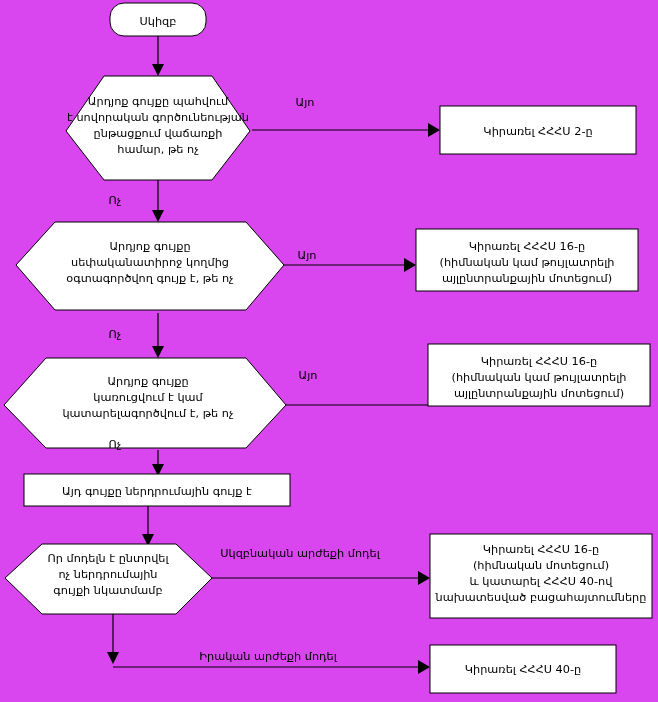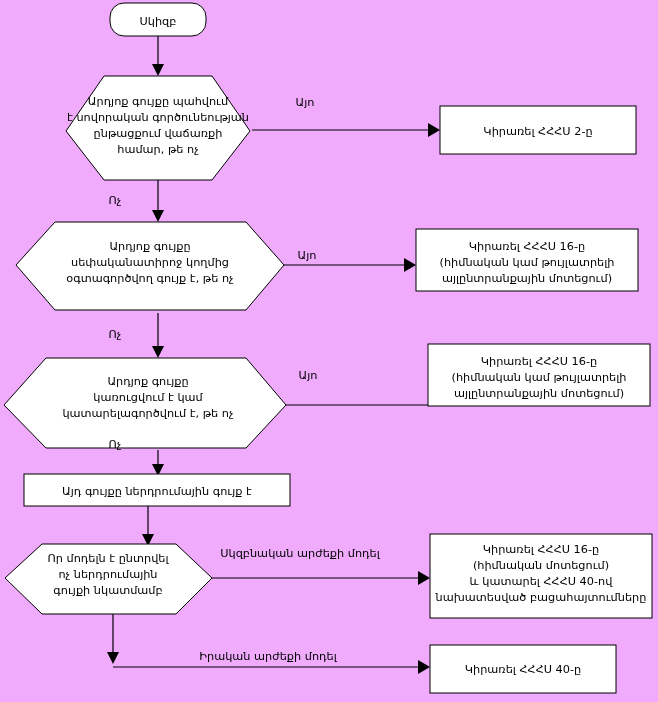--- a/index.html
+++ b/index.html
@@ -10,21 +10,21 @@
   body {
     font-family: "DejaVu Sans", sans-serif;
     width: 658px;
     height: 702px;
     overflow: hidden;
   }
   #flow-root {
     position: relative;
     width: 658px;
     height: 702px;
-    background: #f0abfc;
+    background: #d946ef;
   }
   svg#flow-svg {
     position: absolute;
     top: 0;
     left: 0;
     width: 658px;
     height: 702px;
     display: block;
   }
   .shape-fill {

